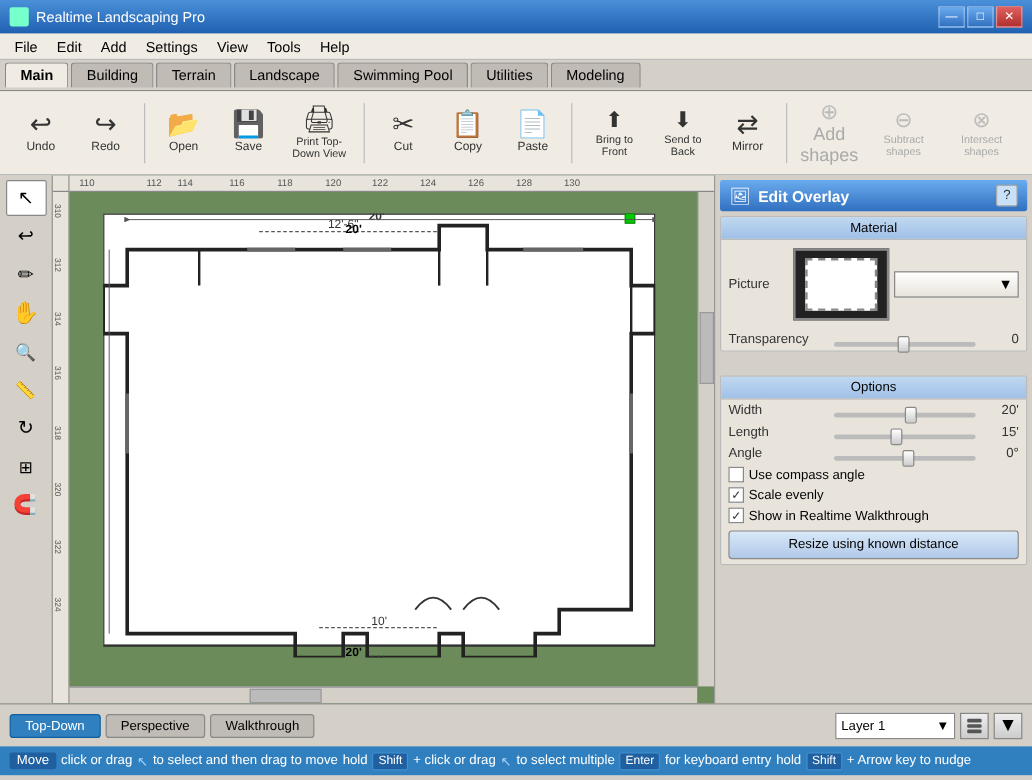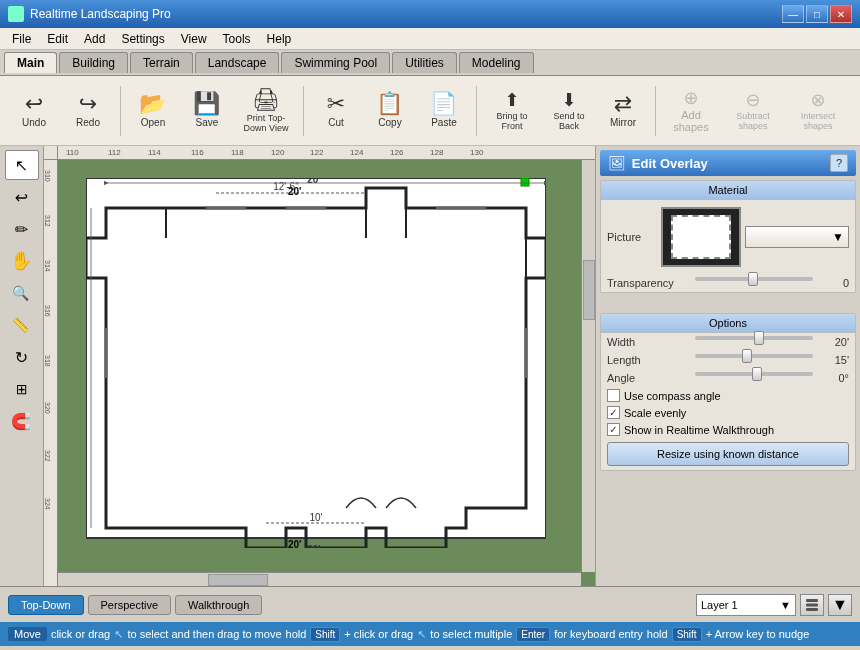--- a/index.html
+++ b/index.html
@@ -192,21 +192,21 @@
     }
     .section-header {
       background: linear-gradient(to bottom, #c0d8f0, #a0c0e8);
       text-align: center;
       padding: 3px;
       font-size: 11px;
       border-bottom: 1px solid #bbb;
     }
     .prop-row {
       display: flex;
-      align-items: flex-start;
+      align-items: flex-end;
       padding: 3px 6px;
       gap: 4px;
     }
     .prop-label { font-size: 11px; color: #333; width: 80px; flex-shrink: 0; }
     .prop-slider {
       flex: 1;
       height: 4px; background: #bbb; border-radius: 2px;
       position: relative; margin: 0 4px;
     }
     .slider-thumb {
@@ -419,21 +419,21 @@
     <span class="tb-icon" style="font-size:18px">⬇</span>
     <span style="font-size:9px">Send to Back</span>
   </div>
   <div class="toolbar-btn">
     <span class="tb-icon">⇄</span>
     <span>Mirror</span>
   </div>
   <div class="toolbar-separator"></div>
   <div class="toolbar-btn disabled" style="width:58px">
     <span class="tb-icon" style="font-size:18px; color:#bbb">⊕</span>
-    <span style="font-size:11px; color:#aaa">Add shapes</span>
+    <span style="font-size:15px; color:#aaa">Add shapes</span>
   </div>
   <div class="toolbar-btn disabled" style="width:62px">
     <span class="tb-icon" style="font-size:18px; color:#bbb">⊖</span>
     <span style="font-size:9px; color:#aaa">Subtract shapes</span>
   </div>
   <div class="toolbar-btn disabled" style="width:64px">
     <span class="tb-icon" style="font-size:18px; color:#bbb">⊗</span>
     <span style="font-size:9px; color:#aaa">Intersect shapes</span>
   </div>
 </div>
@@ -450,21 +450,21 @@
     <div class="tool-btn" title="Rotate" style="font-size:16px">↻</div>
     <div class="tool-btn" title="Grid" style="font-size:14px">⊞</div>
     <div class="tool-btn" title="Snap">🧲</div>
   </div>
 
   <div id="canvas-area">
     <div id="ruler-corner"></div>
 
     <div id="ruler-top">
       <span class="ruler-tick" style="left:8px">110</span>
-      <span class="ruler-tick" style="left:50px">112</span>
+      <span class="ruler-tick" style="left:64px">112</span>
       <span class="ruler-tick" style="left:90px">114</span>
       <span class="ruler-tick" style="left:133px">116</span>
       <span class="ruler-tick" style="left:173px">118</span>
       <span class="ruler-tick" style="left:213px">120</span>
       <span class="ruler-tick" style="left:252px">122</span>
       <span class="ruler-tick" style="left:292px">124</span>
       <span class="ruler-tick" style="left:332px">126</span>
       <span class="ruler-tick" style="left:372px">128</span>
       <span class="ruler-tick" style="left:412px">130</span>
     </div>

